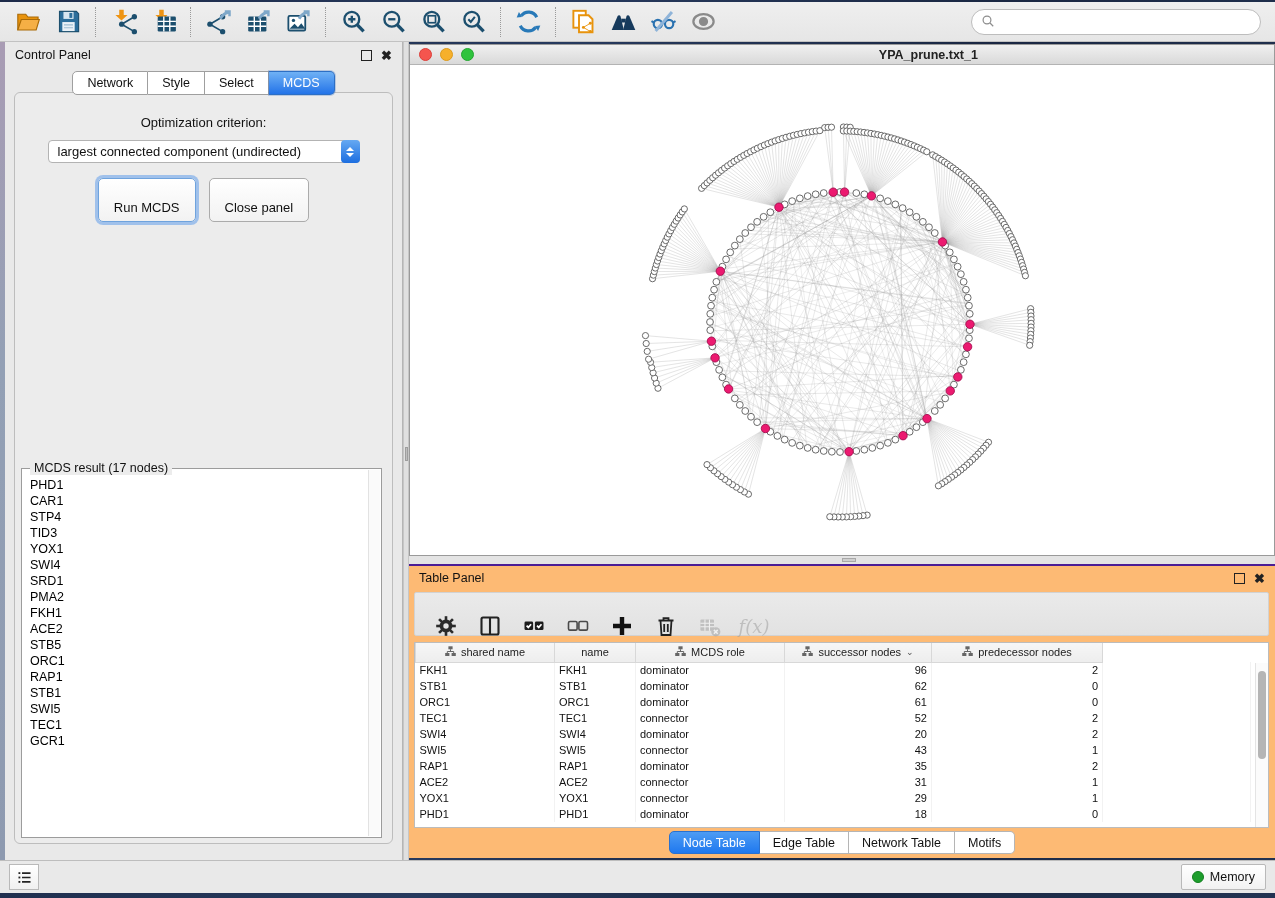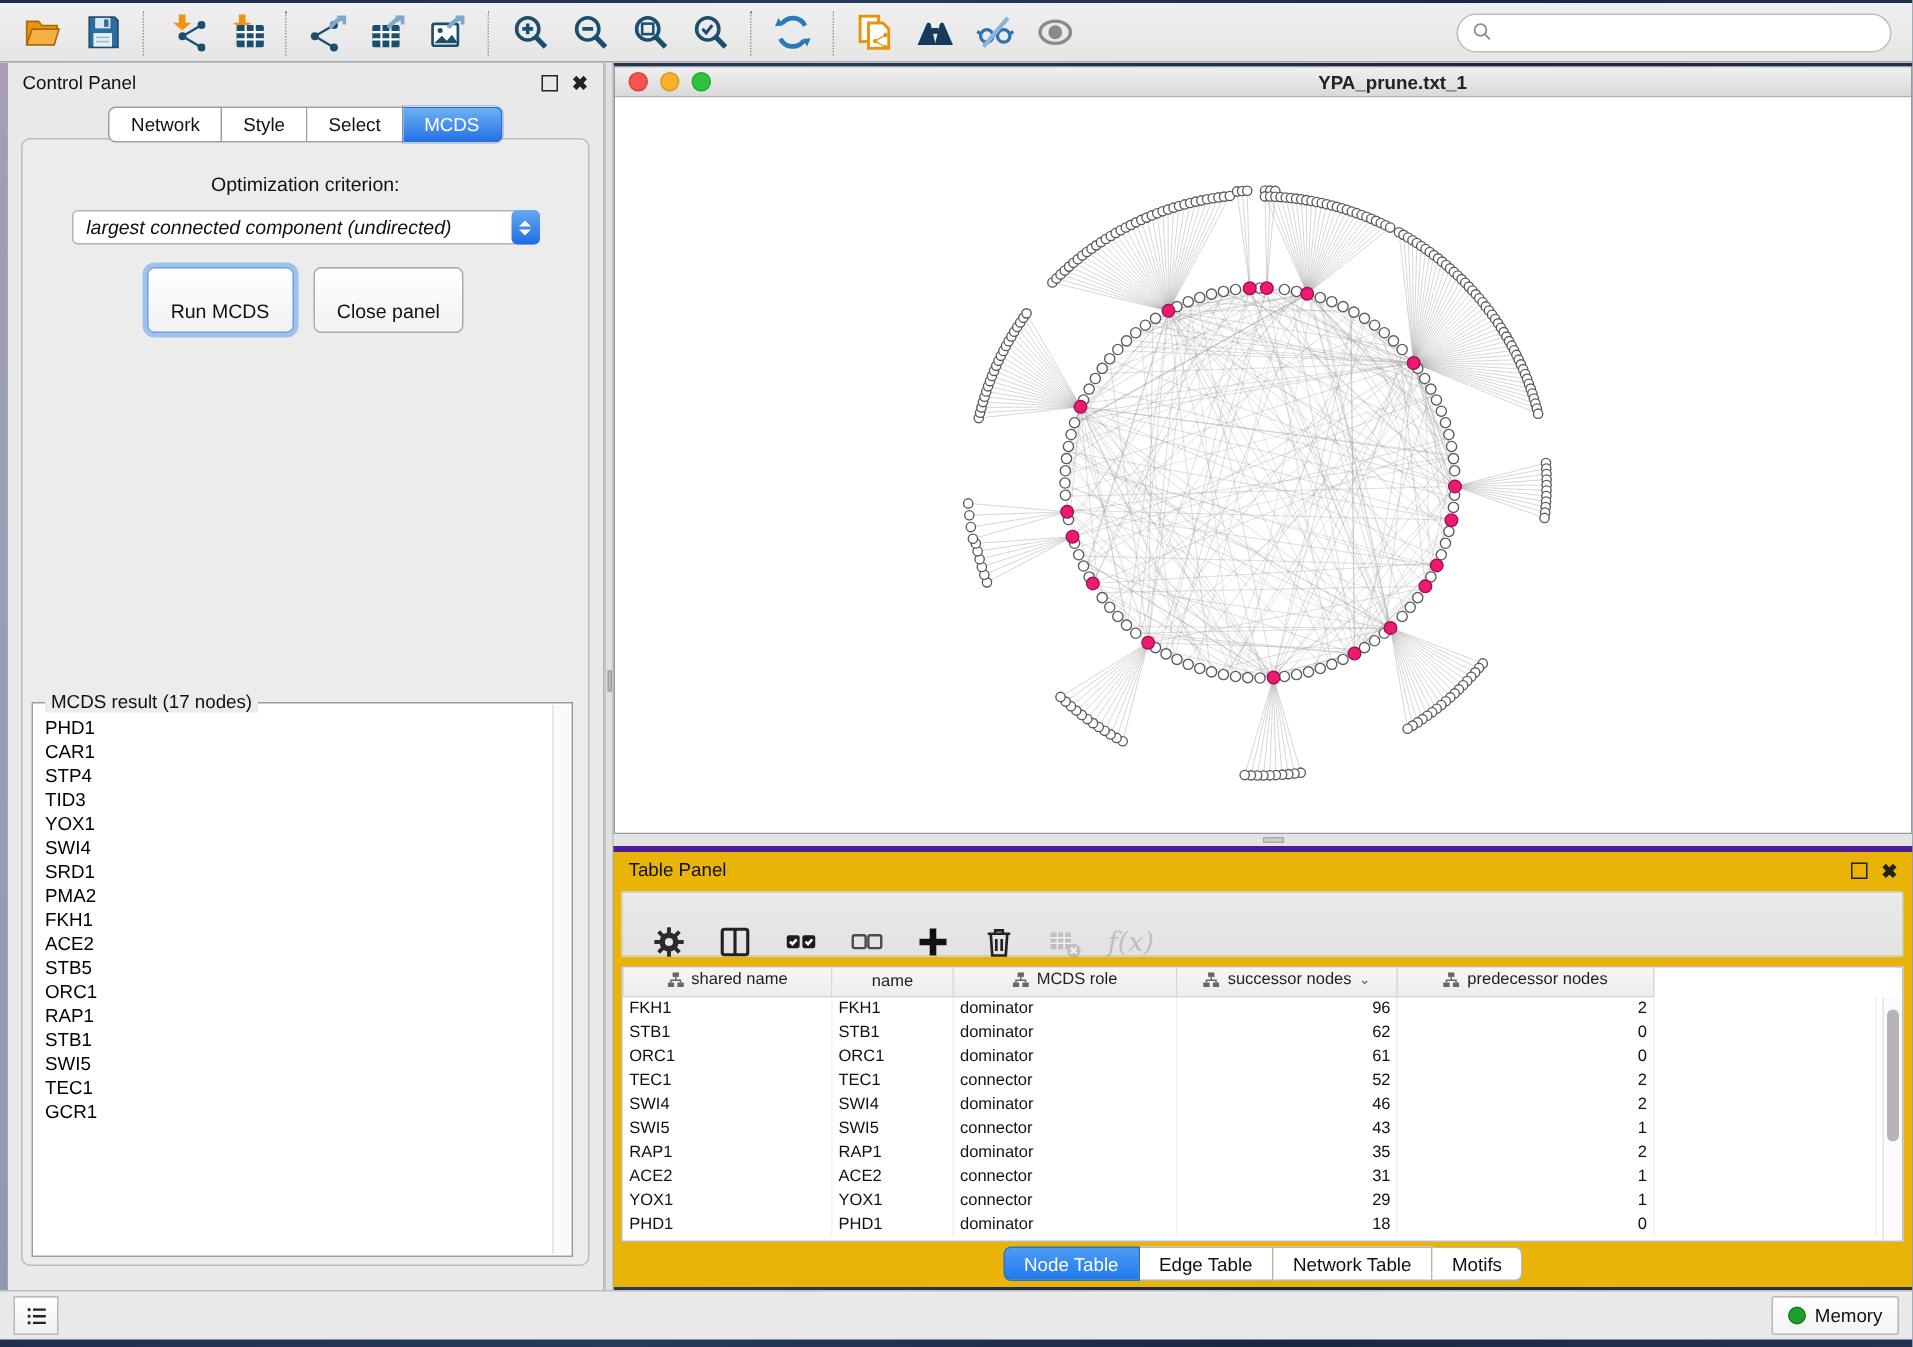--- a/index.html
+++ b/index.html
@@ -50,21 +50,21 @@
   }
   .cp-body {
     position:absolute; left:9px; right:9px; top:50px; bottom:16px;
     background:#ececec; border:1px solid #bdbdbd; border-radius:6px;
   }
   .opt-label { text-align:center; font-size:13px; margin-top:22px; color:#111; }
   .opt-select {
     margin:10px auto 0; width:312px; height:23px; background:#fff; border:1px solid #b3b3b3; border-radius:4px;
     display:flex; align-items:center; position:relative; font-size:13px;
   }
-  .opt-select .sel-text { padding-left:9px; flex:1; white-space:nowrap;font-style:italic; }
+  .opt-select .sel-text { padding-left:9px; flex:1; white-space:nowrap; }
   .sel-stepper {
     width:19px; height:23px; margin:-1px; border-radius:4px;
     background:linear-gradient(#66a9f2,#1d6ee0); display:flex; flex-direction:column; align-items:center; justify-content:center; gap:2px;
   }
   .sel-stepper i { width:0; height:0; border-left:4px solid transparent; border-right:4px solid transparent; }
   .sel-stepper .up { border-bottom:4.5px solid #fff; }
   .sel-stepper .dn { border-top:4.5px solid #fff; }
   .cp-buttons { display:flex; justify-content:center; gap:13px; margin-top:15px; }
   .cp-btn {
     font-size:13px; padding:21px 15px; background:linear-gradient(#ffffff,#f2f2f2);
@@ -95,21 +95,21 @@
   .traffic { display:flex; gap:8px; padding-left:9px; }
   .traffic span { width:13px; height:13px; border-radius:50%; display:inline-block; }
   .tl-red { background:#f5554e; border:1px solid #db3f3a; }
   .tl-yellow { background:#f6b02c; border:1px solid #dd9a1b; }
   .tl-green { background:#2fc33d; border:1px solid #23a630; }
   .net-title { position:absolute; left:60%; transform:translateX(-50%); font-size:12.5px; font-weight:600; color:#222; }
   .net-canvas { position:absolute; inset:20px 0 0 0; overflow:hidden; background:#fff; }
   .net-canvas svg { display:block; }
 
   
-  .table-panel { position:absolute; left:409px; right:0; top:564px; bottom:40px; background:#eab308; border-top:4px solid #4c1d95; }
+  .table-panel { position:absolute; left:409px; right:0; top:564px; bottom:40px; background:#fdba74; border-top:2px solid #4c1d95; }
   .tp-header { height:24px; display:flex; align-items:center; padding:0 10px; }
   .tp-toolbar {
     margin:2px 6px 0 5px; height:44px; background:linear-gradient(#eaeaea,#e2e2e2); border:1px solid #d2d2d2; border-radius:2px;
     display:flex; align-items:center; padding-left:12px; gap:6px;
   }
   .tp-tbtn { width:38px; height:36px; background:none; border:none; display:flex; align-items:center; justify-content:center;margin-top:24px; }
   .tp-tbtn svg { width:24px; height:24px; }
   .tp-tbtn.disabled { opacity:.5; }
   .fx-label { font-family:"DejaVu Serif", serif; font-style:italic; font-size:18px; color:#9a9a9a; }
   .tbl-wrap { position:absolute; left:5px; right:6px; top:76px; bottom:30px; background:#fff; border:1px solid #bcbcbc; overflow:hidden; }
@@ -1374,21 +1374,21 @@
             <td class="c-name">TEC1</td>
             <td class="c-role">connector</td>
             <td class="c-succ">52</td>
             <td class="c-pred">2</td>
             <td></td>
           </tr>
           <tr>
             <td class="c-shared">SWI4</td>
             <td class="c-name">SWI4</td>
             <td class="c-role">dominator</td>
-            <td class="c-succ">46</td>
+            <td class="c-succ">20</td>
             <td class="c-pred">2</td>
             <td></td>
           </tr>
           <tr>
             <td class="c-shared">SWI5</td>
             <td class="c-name">SWI5</td>
             <td class="c-role">connector</td>
             <td class="c-succ">43</td>
             <td class="c-pred">1</td>
             <td></td>

